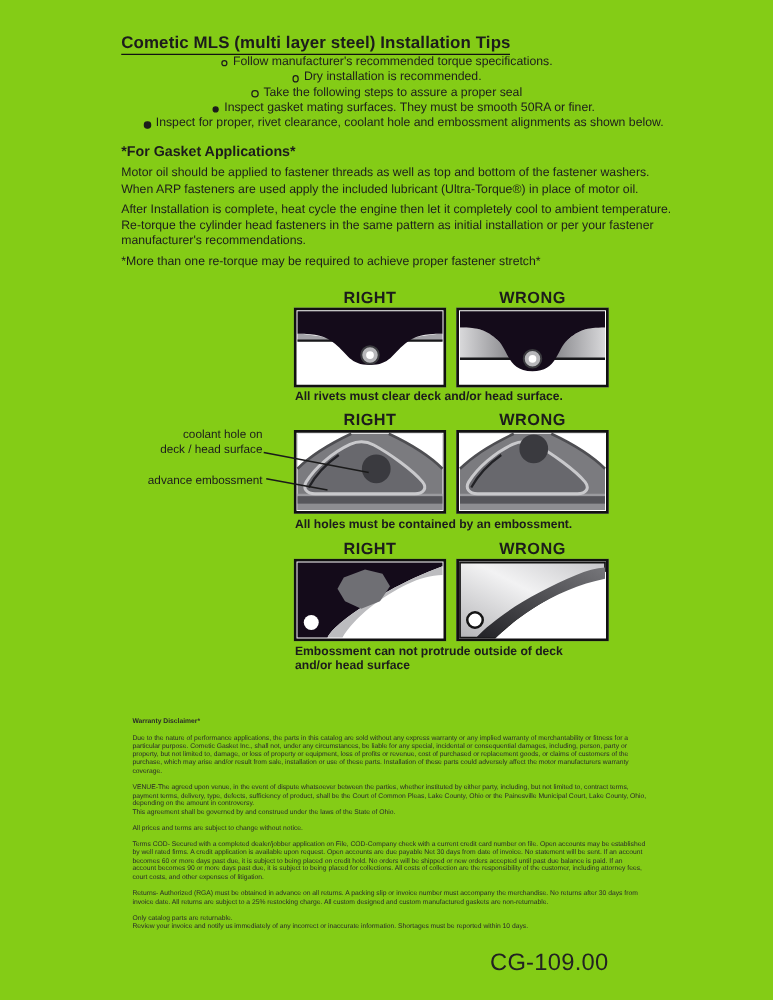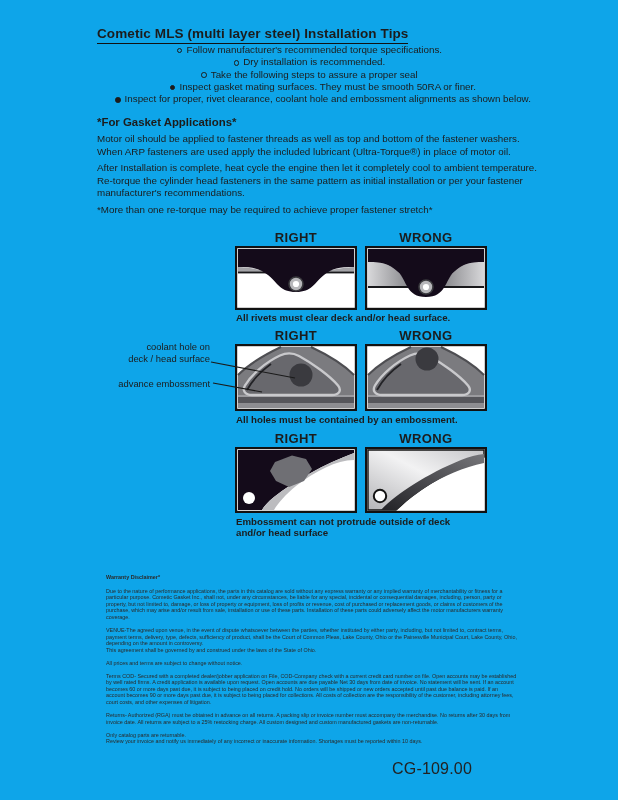--- a/index.html
+++ b/index.html
@@ -1,17 +1,17 @@
 <!DOCTYPE html>
 <html><head>
 <meta charset="utf-8">
 <style>
   html,body{margin:0;padding:0;background:#ffffff;}
   body{width:618px;height:800px;font-family:"Liberation Sans","DejaVu Sans",sans-serif;color:#1c1c1c;}
-  .page{position:relative;width:618px;height:800px;background:#0ea5e9;overflow:hidden;}
+  .page{position:relative;width:618px;height:800px;background:#84cc16;overflow:hidden;}
 
   .title{position:absolute;left:97px;top:26px;font-size:13.5px;font-weight:bold;
          border-bottom:1.6px solid #111;padding-bottom:1.5px;letter-spacing:.1px;}
 
   .bullets{position:absolute;left:88px;top:44px;font-size:9.8px;line-height:12.3px;}
   .b-row{display:flex;align-items:flex-start;justify-content:center;}
   .b-row.sub{margin-left:27px;}
   .b-marker{flex:0 0 auto;width:3.6px;height:3.6px;border:1px solid #1c1c1c;border-radius:50%;
             margin:3.8px 4px 0 0;}
   .b-marker.filled{background:#1c1c1c;border-color:#1c1c1c;}
@@ -33,21 +33,21 @@
            white-space:pre-line;}
   .co-coolant{left:108px;top:341px;}
   .co-emboss{left:108px;top:378px;}
   .leader-lines{position:absolute;left:205px;top:350px;}
 
   .disclaimer{position:absolute;left:106px;top:574px;width:411px;font-size:5.4px;
               line-height:6.6px;color:#2a2a2a;}
   .disclaimer .d-head{font-weight:bold;margin:0 0 7px 0;}
   .disclaimer p{margin:0 0 6.4px 0;white-space:pre-line;}
 
-  .page-code{position:absolute;left:392px;top:760px;font-size:16px;letter-spacing:.2px;color:#222;}
+  .page-code{position:absolute;left:392px;top:760px;font-size:19px;letter-spacing:.2px;color:#222;}
 </style>
 </head>
 <body>
 
 <div class="page">
 
   <div class="title">Cometic MLS (multi layer steel) Installation Tips</div>
 
   <div class="bullets">
     <div class="b-row">

